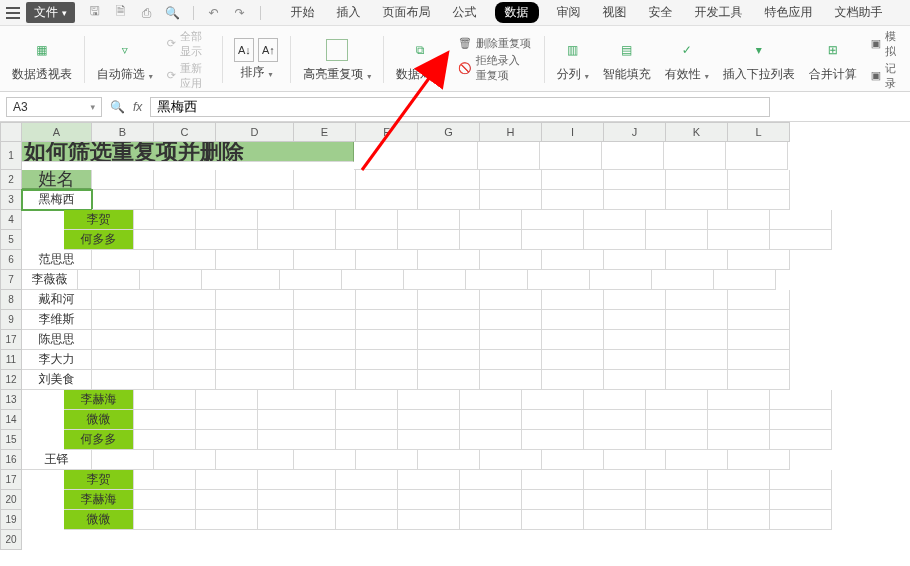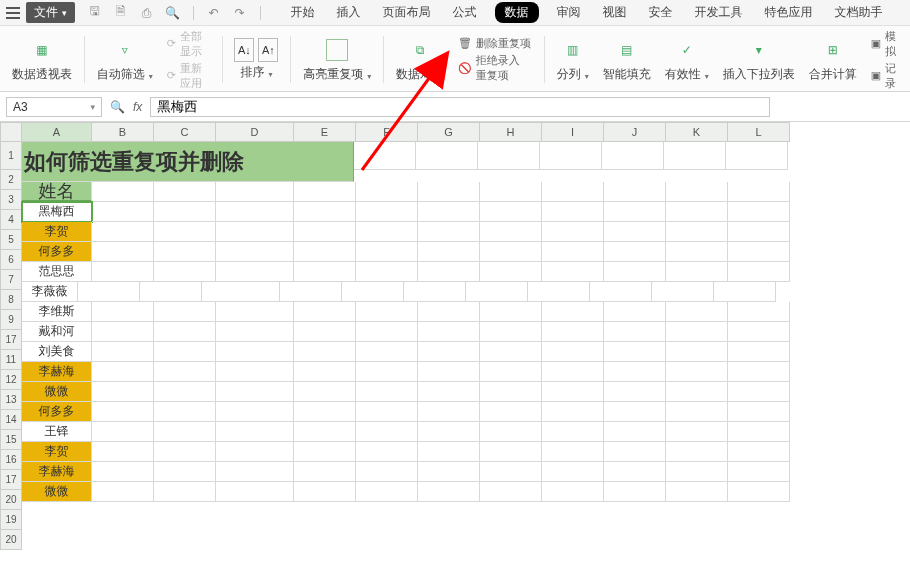--- a/index.html
+++ b/index.html
@@ -43,21 +43,21 @@
   .colA { width:70px; background:#d3e6cf; }
   .rowhdr { width:22px; height:20px; background:#eef0ee; border:1px solid #ccc; border-top:none; display:flex; align-items:center; justify-content:center; color:#555; font-size:10px; }
   .rowhdr.first { height:28px;}
   .cells { position:relative; }
   .row { display:flex; }
   .cell { height:20px; border-right:1px solid #d8d8d8; border-bottom:1px solid #d8d8d8; display:flex; align-items:center; padding:0 2px; font-size:12px; overflow:hidden; white-space:nowrap;}
   .cell.cA { width:70px; justify-content:center; }
   .title-cell { background:#9fce8e; font-size:22px; font-weight:bold; height:28px; border-right:1px solid #7aaa6a; justify-content:flex-start; padding-left:2px; }
   .header-cell { background:#9fce8e; font-size:18px; border-bottom:2px solid #6aa35a;}
   .sel { outline:2px solid #5ba84a; outline-offset:-1px; }
-  .dup { background:#eab308; }
+  .dup { background:#84cc16;margin-left:42px; }
   .wB{width:62px}.wC{width:62px}.wD{width:78px}.wE{width:62px}.wF{width:62px}.wG{width:62px}.wH{width:62px}.wI{width:62px}.wJ{width:62px}.wK{width:62px}.wL{width:62px}
   
   .wrap { display:flex; flex-direction:column; }
   .gridwrap { display:flex; }
   
   svg.arrow { position:absolute; left:0; top:0; pointer-events:none; }
   
   .icon-sq { width:22px; height:22px; border:1px solid #9ac29a; display:inline-block; position:relative; }
 </style>
 </head>
@@ -223,21 +223,21 @@
           <div class="colhdr wF" style="width: 62px;">F</div>
           <div class="colhdr wG" style="width: 62px;">G</div>
           <div class="colhdr wH" style="width: 62px;">H</div>
           <div class="colhdr wI" style="width: 62px;">I</div>
           <div class="colhdr wJ" style="width: 62px;">J</div>
           <div class="colhdr wK" style="width: 62px;">K</div>
           <div class="colhdr wL" style="width: 62px;">L</div>
         </div>
       <div class="cells" id="cells">
           <div class="row">
-            <div class="cell title-cell" style="width: 332px; height: 40px;">如何筛选重复项并删除</div>
+            <div class="cell title-cell" style="width: 332px; height: 20px;">如何筛选重复项并删除</div>
             <div class="cell " style="width: 62px; height: 28px;"></div>
             <div class="cell " style="width: 62px; height: 28px;"></div>
             <div class="cell " style="width: 62px; height: 28px;"></div>
             <div class="cell " style="width: 62px; height: 28px;"></div>
             <div class="cell " style="width: 62px; height: 28px;"></div>
             <div class="cell " style="width: 62px; height: 28px;"></div>
             <div class="cell " style="width: 62px; height: 28px;"></div>
           </div>
           <div class="row">
             <div class="cell cA header-cell" style="width: 70px;">姓名</div>
@@ -317,35 +317,63 @@
             <div class="cell " style="width: 62px;"></div>
             <div class="cell " style="width: 62px;"></div>
             <div class="cell " style="width: 62px;"></div>
             <div class="cell " style="width: 62px;"></div>
             <div class="cell " style="width: 62px;"></div>
             <div class="cell " style="width: 62px;"></div>
             <div class="cell " style="width: 62px;"></div>
             <div class="cell " style="width: 62px;"></div>
           </div>
           <div class="row">
+            <div class="cell cA" style="width: 70px;">戴和河</div>
+            <div class="cell " style="width: 62px;"></div>
+            <div class="cell " style="width: 62px;"></div>
+            <div class="cell " style="width: 78px;"></div>
+            <div class="cell " style="width: 62px;"></div>
+            <div class="cell " style="width: 62px;"></div>
+            <div class="cell " style="width: 62px;"></div>
+            <div class="cell " style="width: 62px;"></div>
+            <div class="cell " style="width: 62px;"></div>
+            <div class="cell " style="width: 62px;"></div>
+            <div class="cell " style="width: 62px;"></div>
+            <div class="cell " style="width: 62px;"></div>
+          </div>
+          <div class="row">
             <div class="cell cA" style="width: 70px;">李维斯</div>
             <div class="cell " style="width: 62px;"></div>
             <div class="cell " style="width: 62px;"></div>
             <div class="cell " style="width: 78px;"></div>
             <div class="cell " style="width: 62px;"></div>
             <div class="cell " style="width: 62px;"></div>
             <div class="cell " style="width: 62px;"></div>
             <div class="cell " style="width: 62px;"></div>
             <div class="cell " style="width: 62px;"></div>
             <div class="cell " style="width: 62px;"></div>
             <div class="cell " style="width: 62px;"></div>
             <div class="cell " style="width: 62px;"></div>
           </div>
           <div class="row">
-            <div class="cell cA" style="width: 70px;">戴和河</div>
+            <div class="cell cA" style="width: 70px;">陈思思</div>
+            <div class="cell " style="width: 62px;"></div>
+            <div class="cell " style="width: 62px;"></div>
+            <div class="cell " style="width: 78px;"></div>
+            <div class="cell " style="width: 62px;"></div>
+            <div class="cell " style="width: 62px;"></div>
+            <div class="cell " style="width: 62px;"></div>
+            <div class="cell " style="width: 62px;"></div>
+            <div class="cell " style="width: 62px;"></div>
+            <div class="cell " style="width: 62px;"></div>
+            <div class="cell " style="width: 62px;"></div>
+            <div class="cell " style="width: 62px;"></div>
+          </div>
+          <div class="row">
+            <div class="cell cA" style="width: 70px;">李大力</div>
             <div class="cell " style="width: 62px;"></div>
             <div class="cell " style="width: 62px;"></div>
             <div class="cell " style="width: 78px;"></div>
             <div class="cell " style="width: 62px;"></div>
             <div class="cell " style="width: 62px;"></div>
             <div class="cell " style="width: 62px;"></div>
             <div class="cell " style="width: 62px;"></div>
             <div class="cell " style="width: 62px;"></div>
             <div class="cell " style="width: 62px;"></div>
             <div class="cell " style="width: 62px;"></div>

